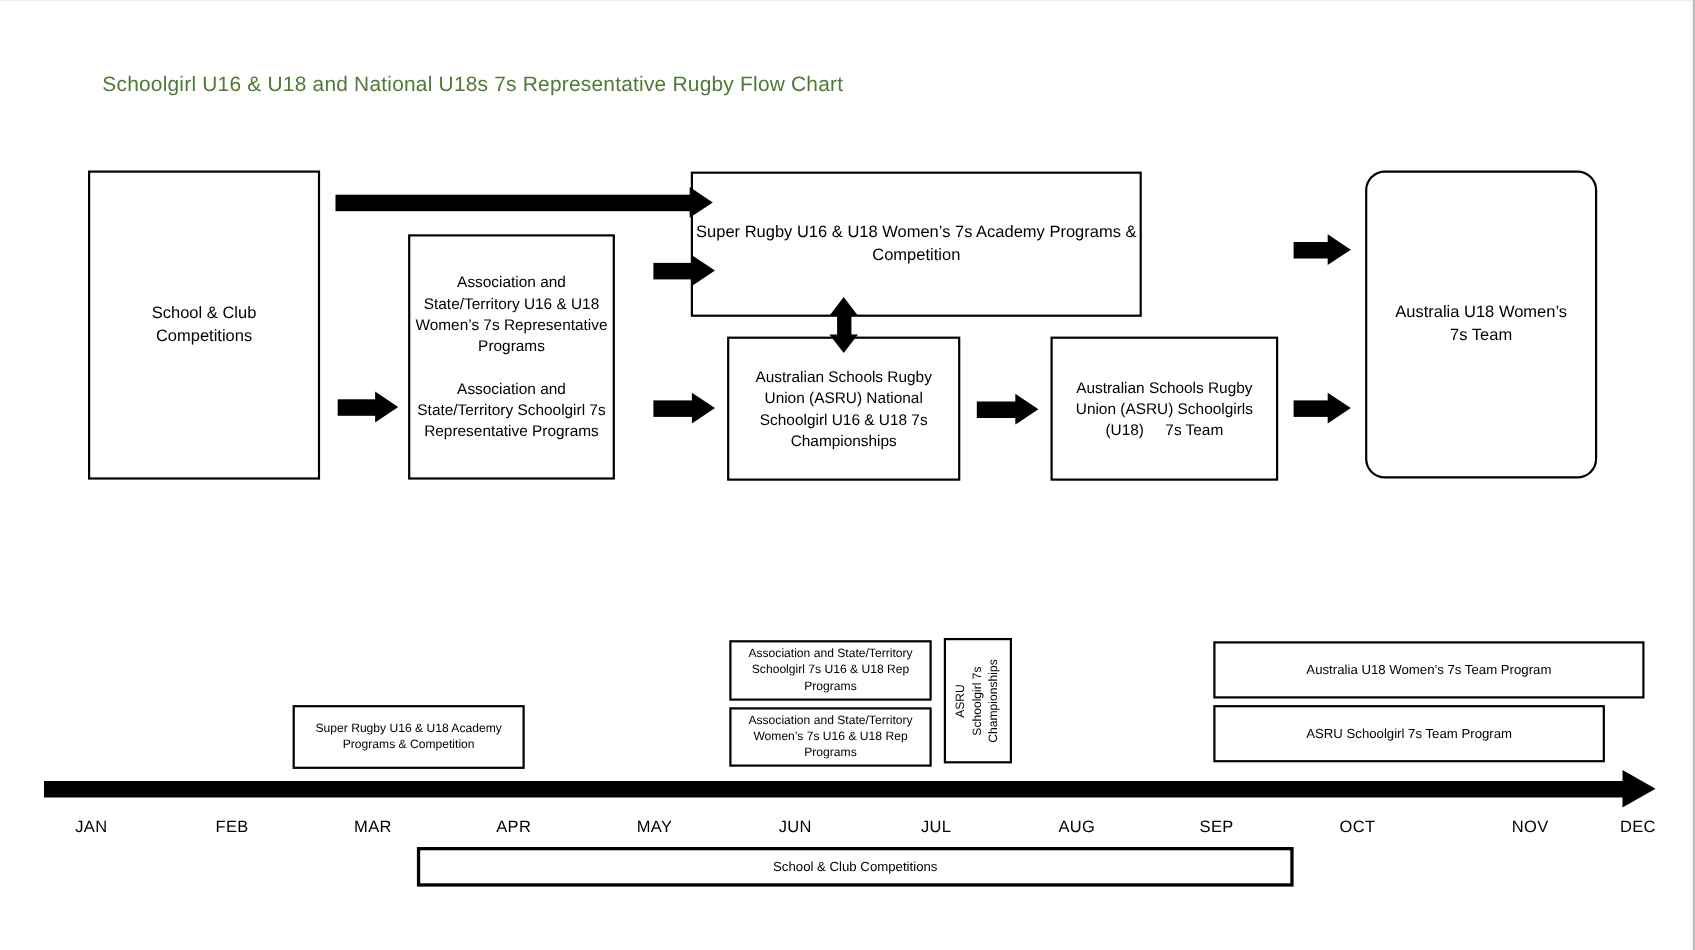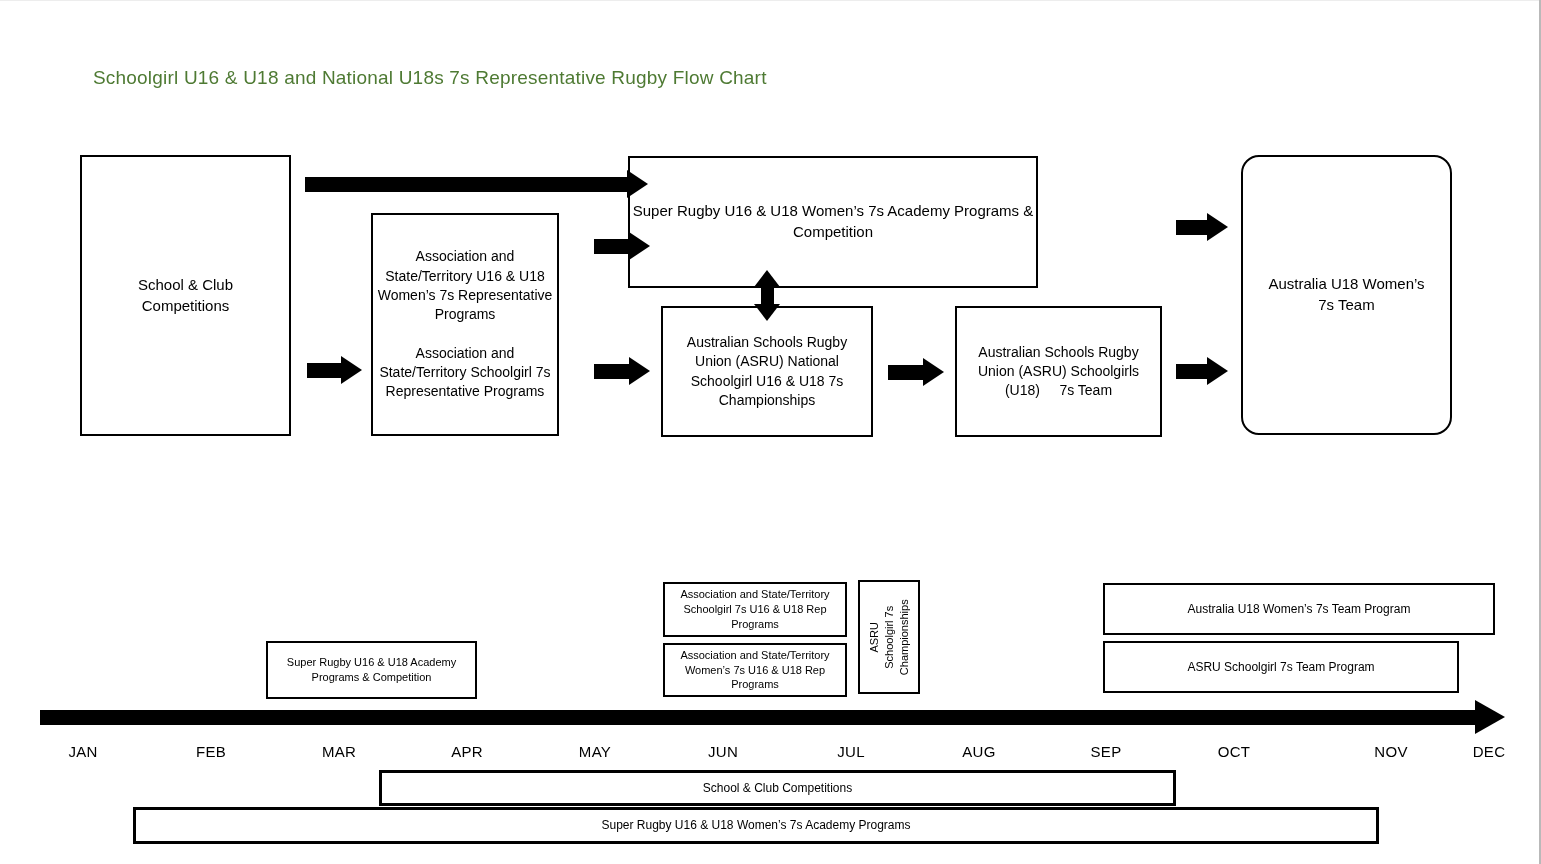--- a/index.html
+++ b/index.html
@@ -153,15 +153,14 @@
   <div class="month" style="left:723px;">JUN</div>
   <div class="month" style="left:851px;">JUL</div>
   <div class="month" style="left:979px;">AUG</div>
   <div class="month" style="left:1106px;">SEP</div>
   <div class="month" style="left:1234px;">OCT</div>
   <div class="month" style="left:1362px;margin-left:29px;">NOV</div>
   <div class="month" style="left:1489px;">DEC</div>
 
   <div class="box fs12 thick" style="left:379px; top:770px; width:797px; height:36px;">School &amp; Club Competitions</div>
 
-  <div class="box fs12 thick" style="left:133px; top:807px; width:1246px; height:37px;">Super Rugby U16 &amp; U18 Women’s 7s Academy Programs</div>
 
 </div>
 
 </body></html>

